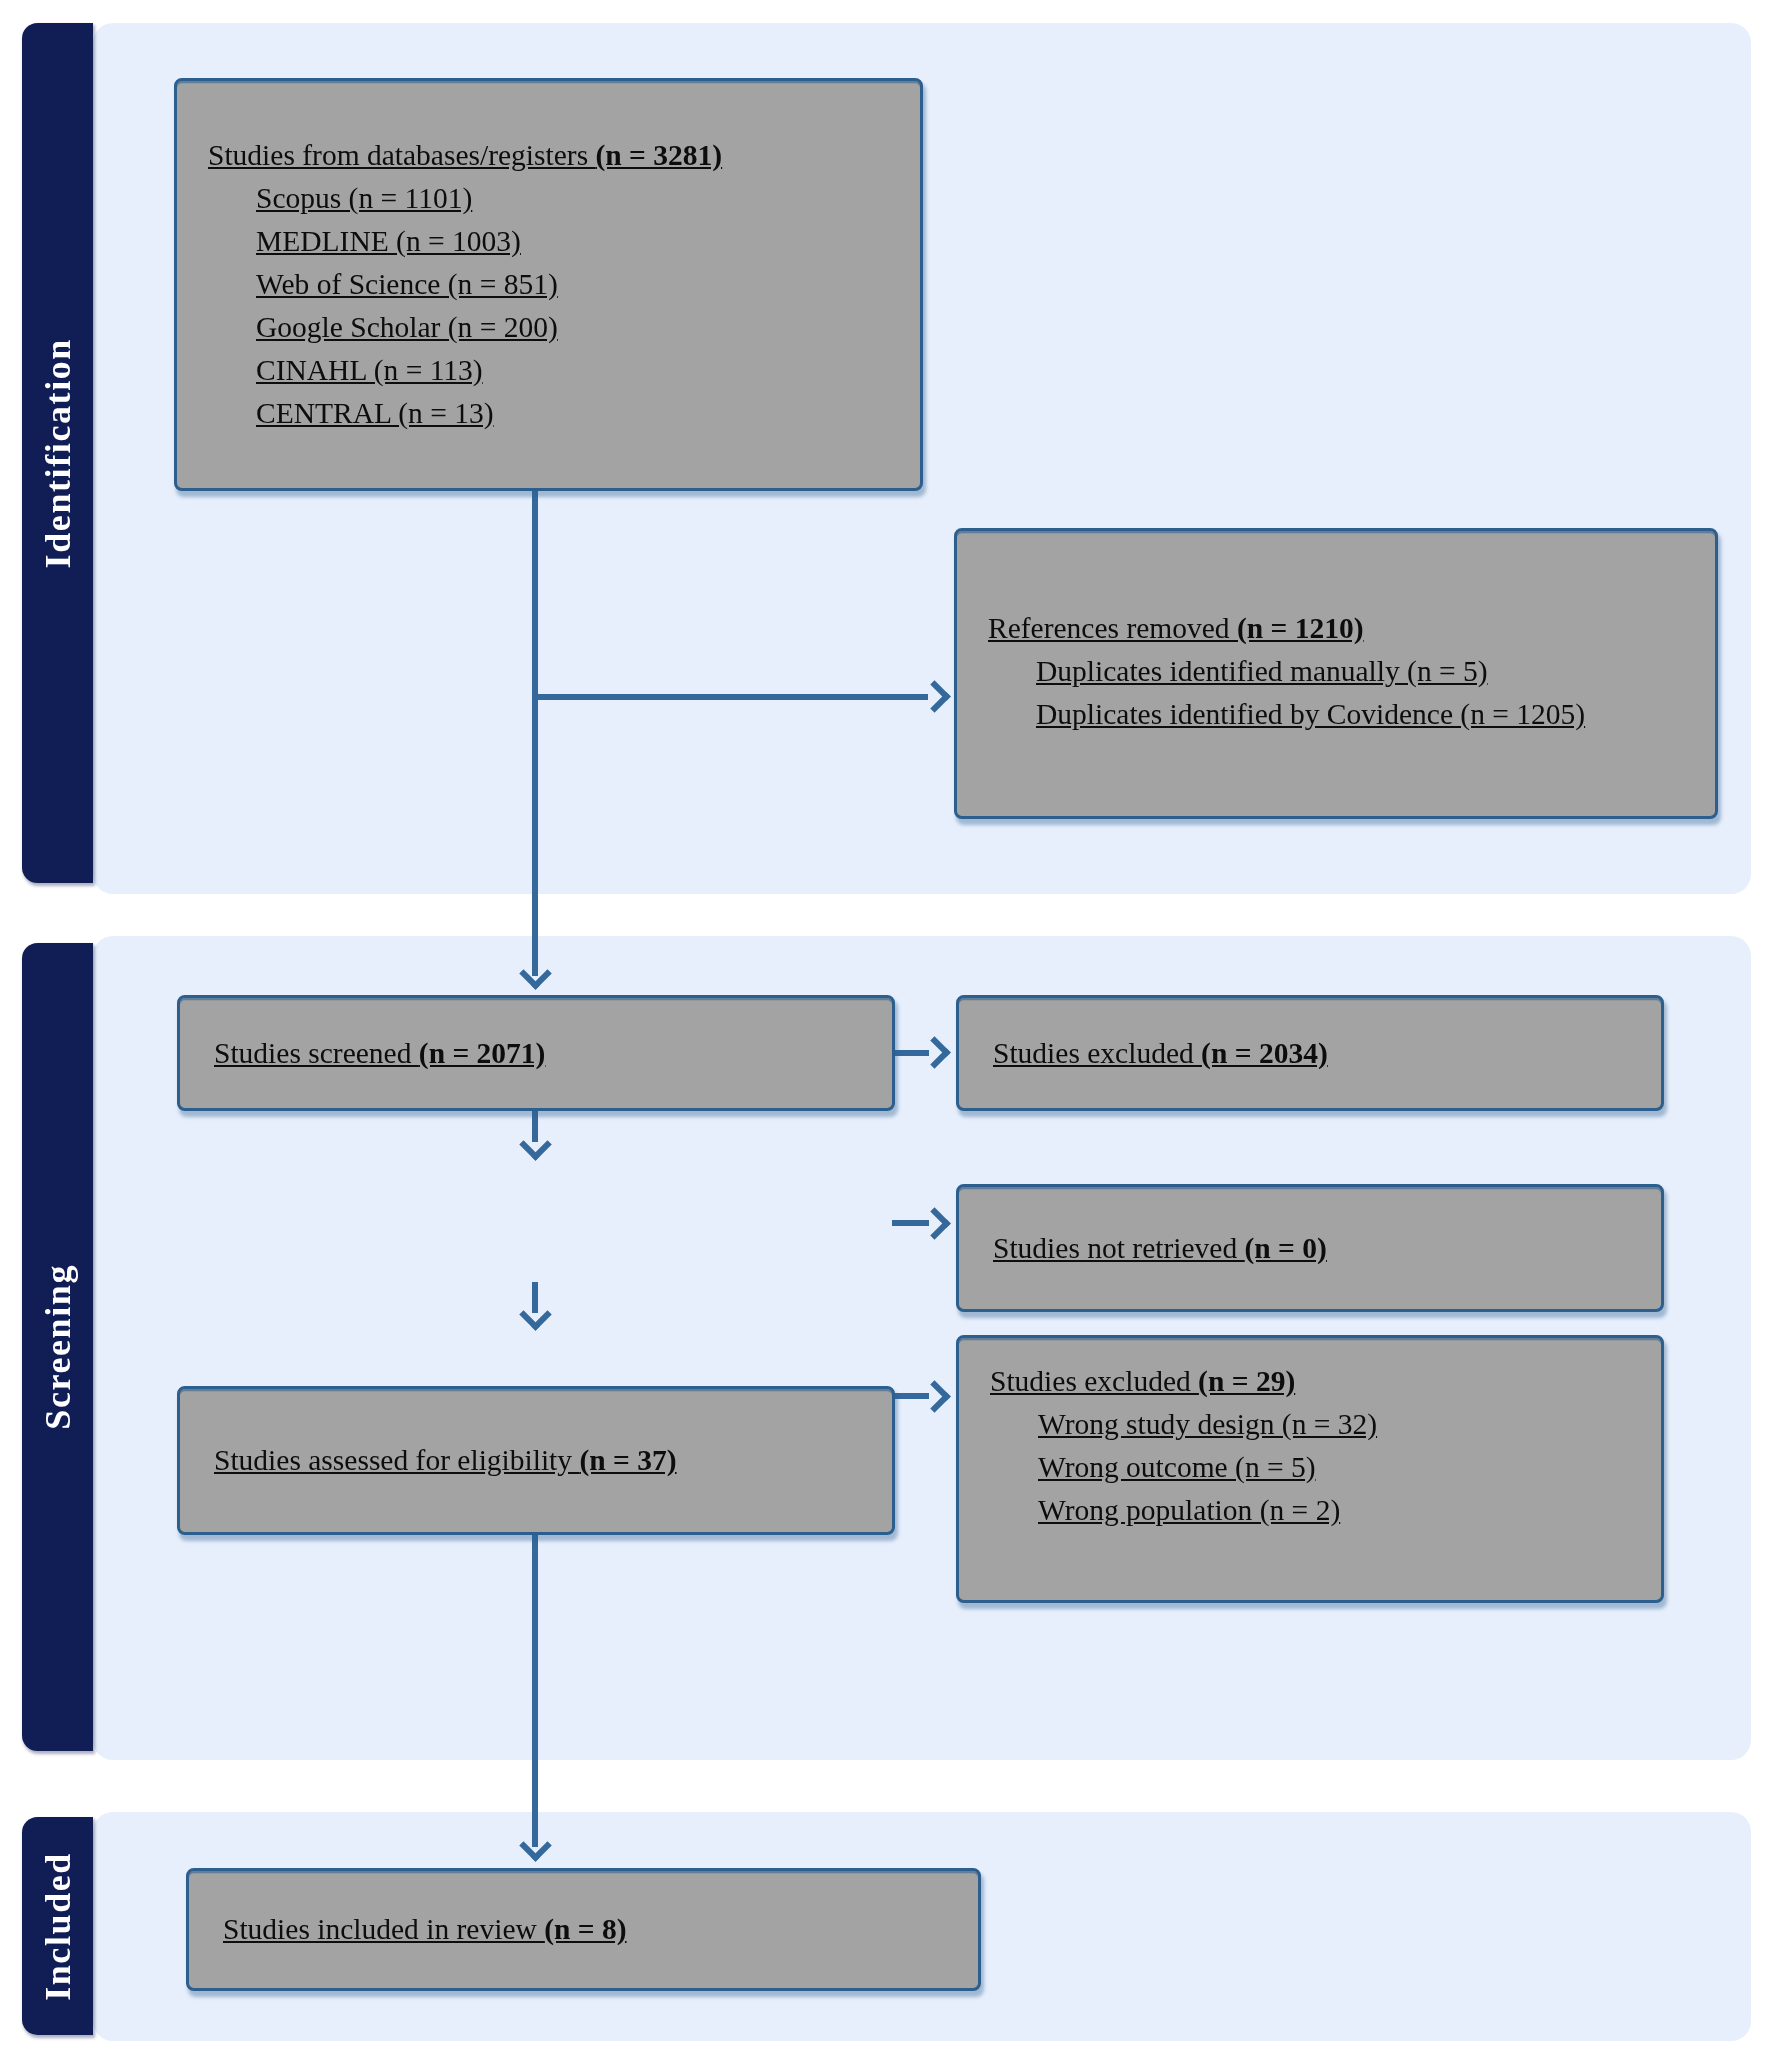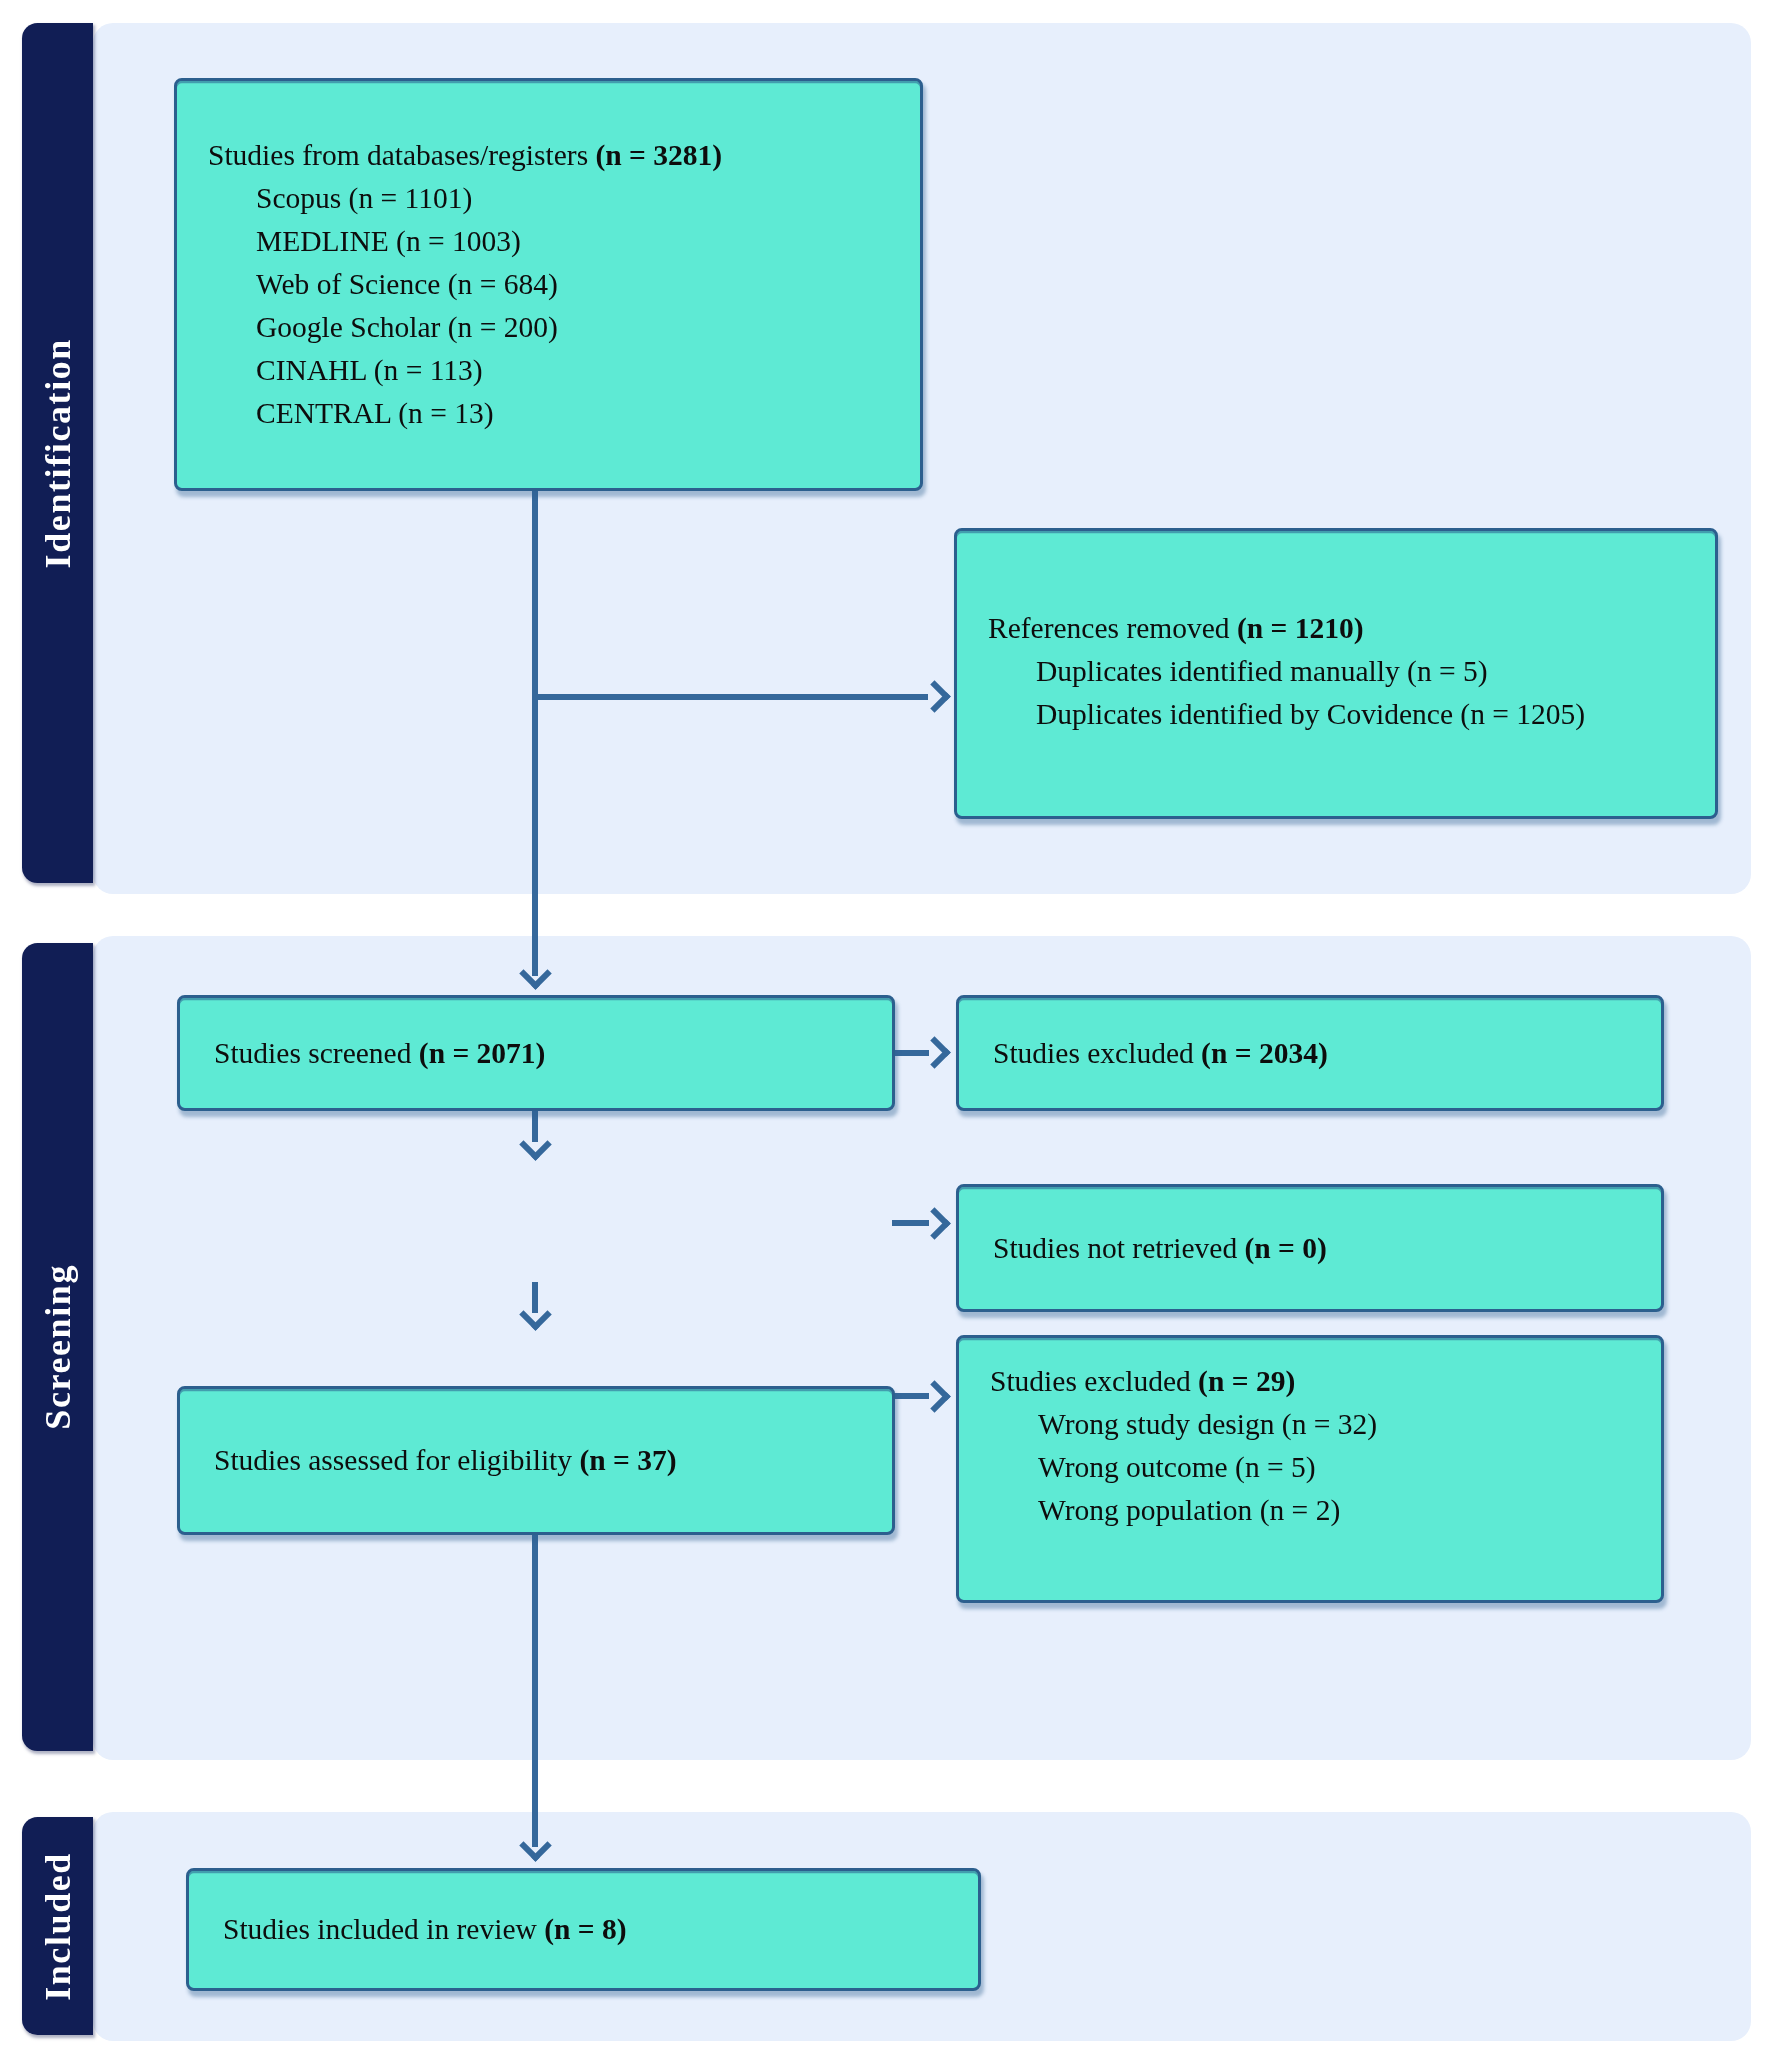--- a/index.html
+++ b/index.html
@@ -13,23 +13,23 @@
   .tab{
     position:absolute;left:22px;width:71px;background:#111e55;
     border-radius:15.5px 0 0 15.5px;display:flex;align-items:center;justify-content:center;
     box-shadow:1.6px 2.3px 3.1px rgba(20,30,80,.35);
   }
   .tab span{
     writing-mode:vertical-rl;transform:rotate(180deg);
     color:#ffffff;font-weight:bold;font-size:36px;letter-spacing:1.6px;white-space:nowrap;
   }
   .fbox{
-    position:absolute;background:#5eead4;border:3.9px solid #2c5f8e;border-radius:7.8px;
+    position:absolute;background:#a3a3a3;border:3.9px solid #2c5f8e;border-radius:7.8px;
     box-shadow:2.3px 5.4px 3.9px rgba(44,95,142,.38), inset 0 2.3px 0 rgba(44,95,142,.55);
-    box-sizing:border-box;font-size:29.5px;line-height:43px;
+    box-sizing:border-box;font-size:29.5px;line-height:43px;text-decoration:underline;
   }
   .fbox.single{display:flex;align-items:center;}
   .pad-l{padding-left:34px;}
   .indent{padding-left:48px;}
   b{font-weight:bold;}
   .stem{position:absolute;background:#35689b;}
   .chev{
     position:absolute;width:23px;height:23px;box-sizing:border-box;
     border-top:6.2px solid #35689b;border-right:6.2px solid #35689b;background:transparent;
   }
@@ -76,21 +76,21 @@
   <div class="stem" style="left:892px;top:1393px;width:37px;height:6.2px;"></div>
   <div class="chev right" style="left:923px;top:1385px;"></div>
 
   <div class="stem" style="left:532px;top:1455px;width:6.2px;height:392px;"></div>
   <div class="chev down" style="left:524px;top:1834px;"></div>
 
   <div class="fbox" style="left:174px;top:78px;width:749px;height:413px;padding:53px 15.5px 0 31px;">
     <div><span>Studies from databases/registers </span><b>(n = 3281)</b></div>
     <div class="indent">Scopus (n = 1101)</div>
     <div class="indent">MEDLINE (n = 1003)</div>
-    <div class="indent">Web of Science (n = 684)</div>
+    <div class="indent">Web of Science (n = 851)</div>
     <div class="indent">Google Scholar (n = 200)</div>
     <div class="indent">CINAHL (n = 113)</div>
     <div class="indent">CENTRAL (n = 13)</div>
   </div>
 
   <div class="fbox" style="left:954px;top:528px;width:764px;height:291px;padding:76px 15.5px 0 31px;">
     <div><span>References removed </span><b>(n = 1210)</b></div>
     <div class="indent">Duplicates identified manually (n = 5)</div>
     <div class="indent">Duplicates identified by Covidence (n = 1205)</div>
   </div>

